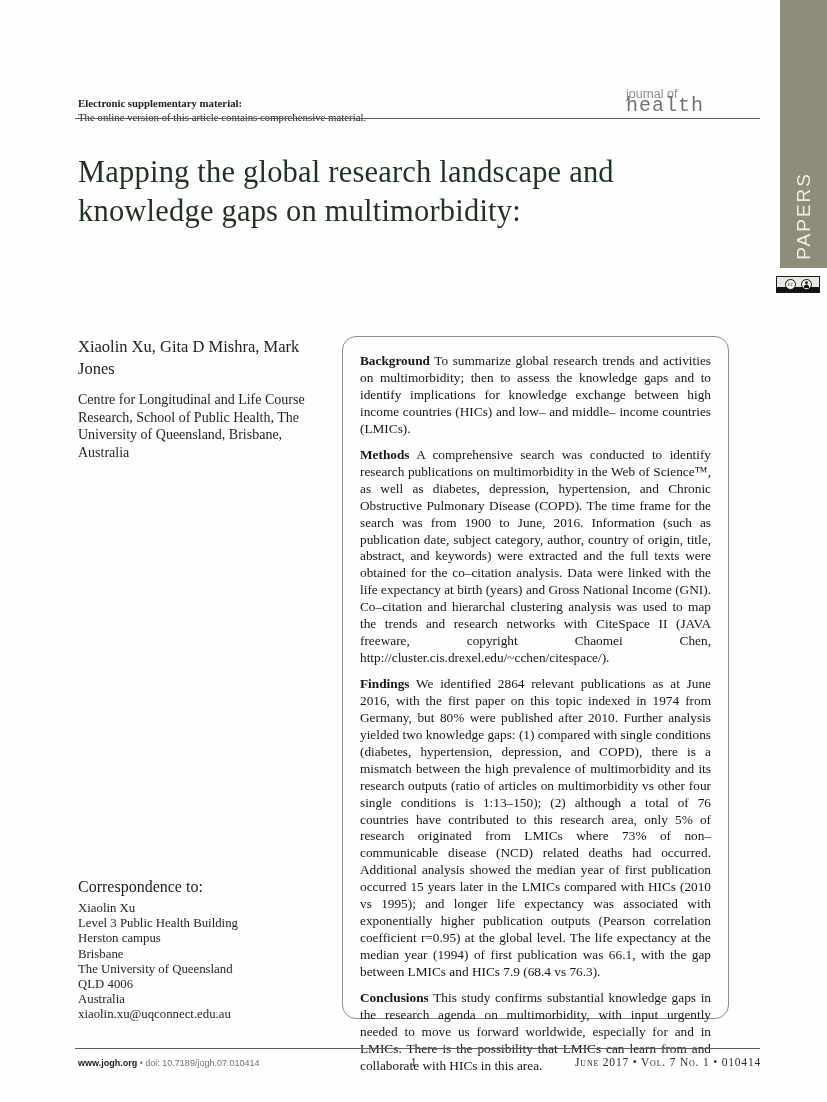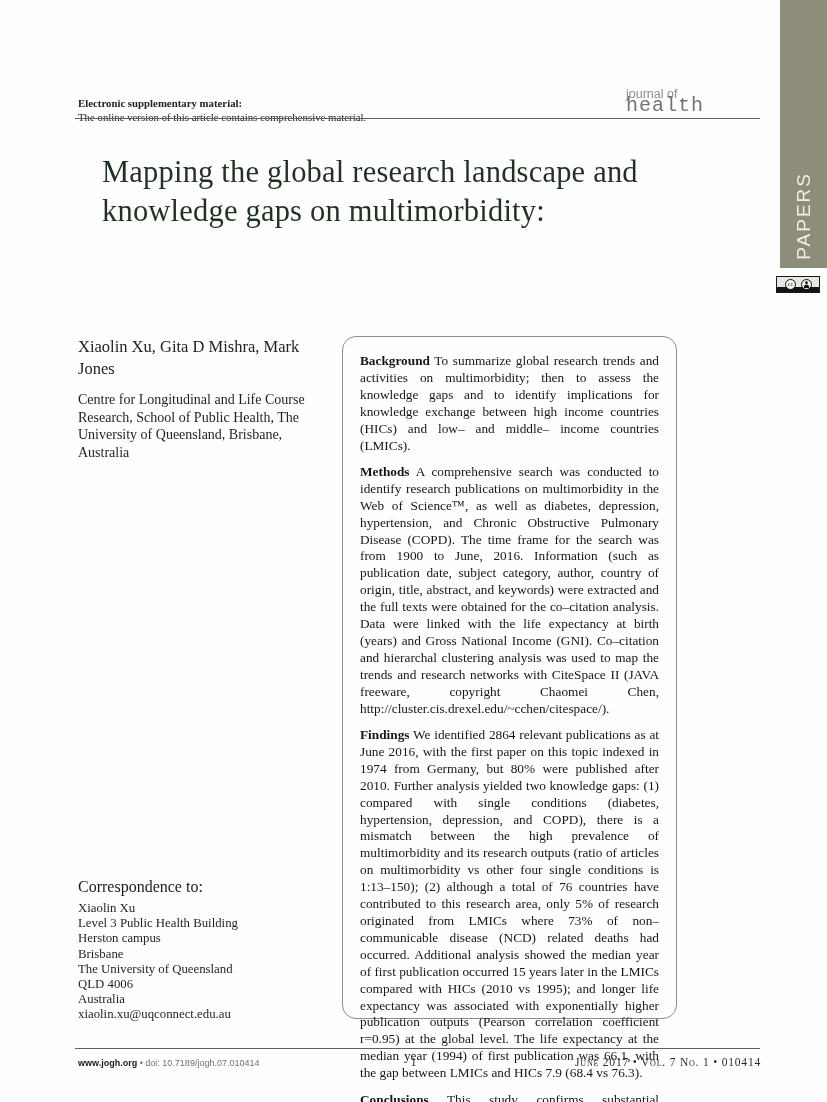--- a/index.html
+++ b/index.html
@@ -51,35 +51,35 @@
   .rule-top, .rule-bottom {
     position:absolute; left:75px; width:685px; height:0;
     border-top:1px solid #5f5f5f;
   }
   .rule-top { top:118px; }
   .rule-bottom { top:1048px; }
 
   
   .title { position:absolute; left:78px; top:153px; width:665px;
     font-size:30.5px; line-height:39px; color:#1f3320; font-weight:400;
-    letter-spacing:0.2px;margin-left:24px; }
+    letter-spacing:0.2px; }
 
   
   .authors { position:absolute; left:78px; top:336px; width:262px;
     font-size:16.5px; line-height:22px; color:#222; }
   .affiliation { position:absolute; left:78px; top:391px; width:255px;
     font-size:14px; line-height:17.5px; color:#1f1f1f; }
 
   .correspondence { position:absolute; left:78px; top:878px; width:260px; }
   .correspondence .corr-head { font-size:16px; color:#1c1c1c; margin-bottom:5px; }
   .correspondence .corr-line { font-size:12.8px; line-height:15.2px; color:#1f1f1f; }
 
   
   .abstract-box {
-    position:absolute; left:342px; top:336px; width:335px; height:683px;
+    position:absolute; left:342px; top:336px; width:387px; height:683px;
     border:1.5px solid #8d8d8d; border-radius:14px; background:#fefefe;
     padding:16px 17px 0 17px;
   }
   .abs-para { font-size:13.3px; line-height:16.9px; text-align:justify;
     color:#161616; margin-bottom:9.5px; }
   .abs-para .lead { font-weight:bold; }
 
   
   .footer-left { position:absolute; left:78px; top:1058px;
     font-family:"Liberation Sans","DejaVu Sans",sans-serif; font-size:9px; color:#6f6f6f; }

